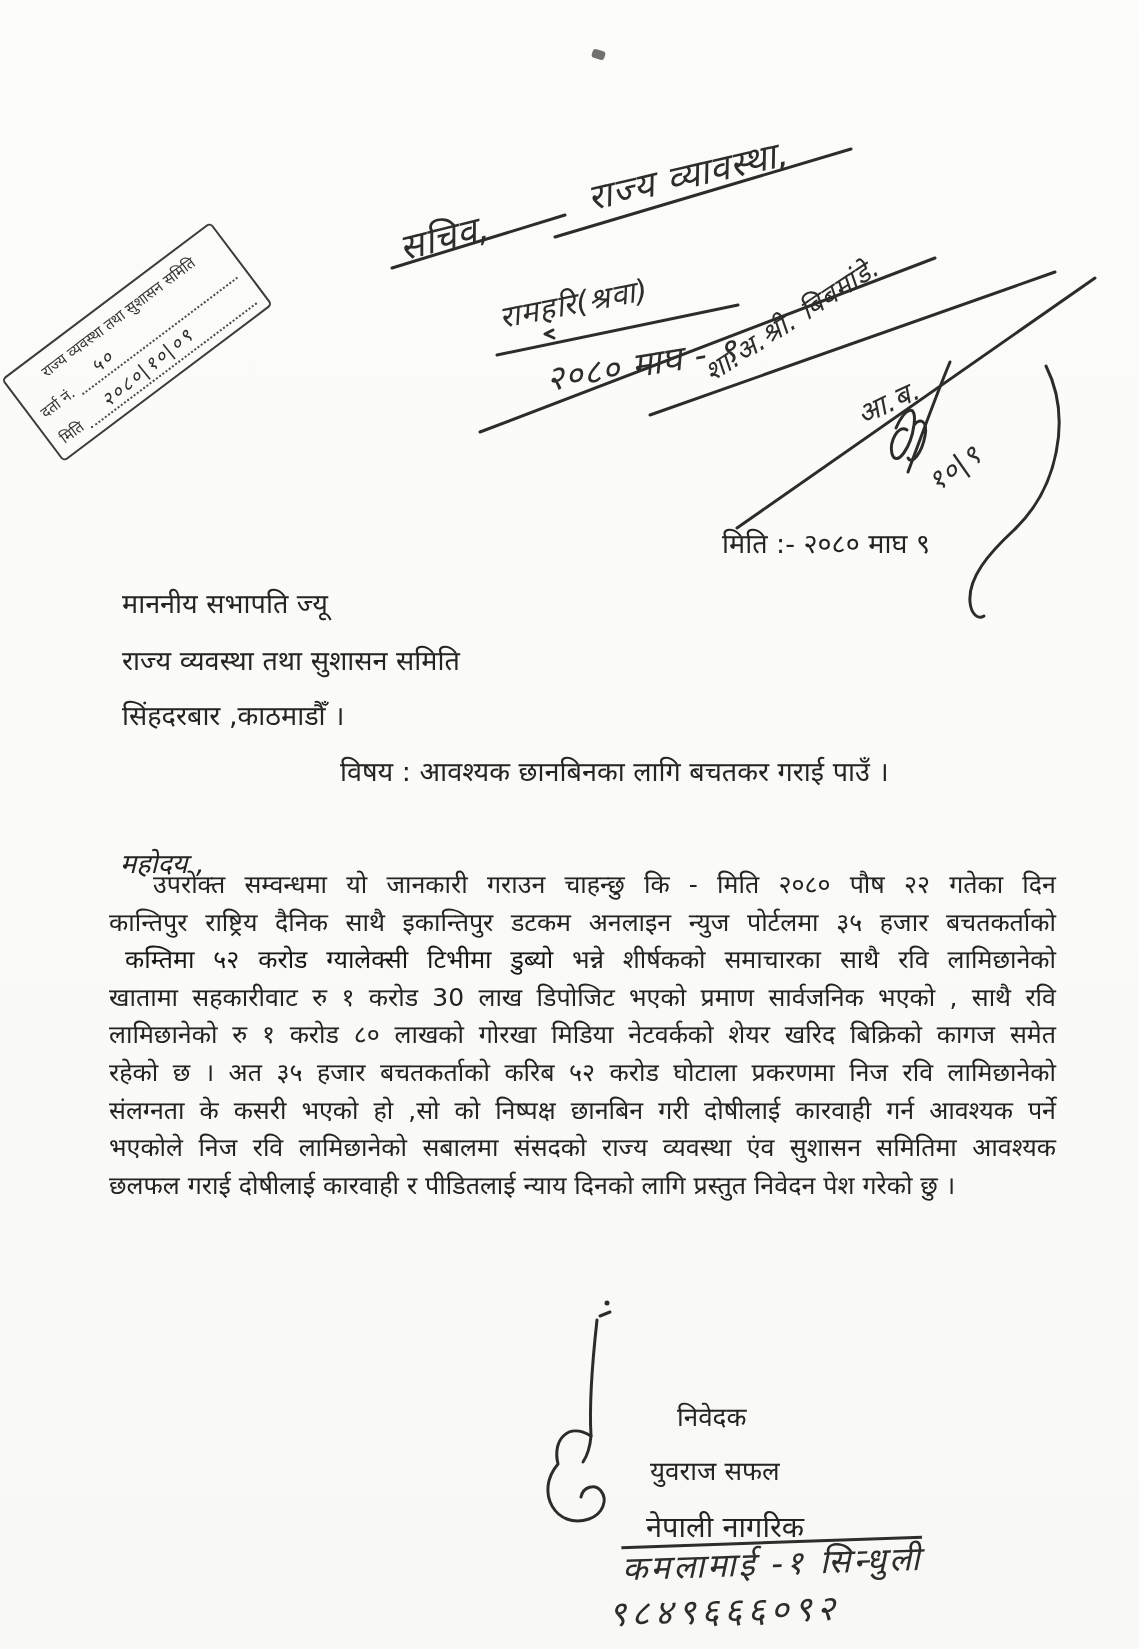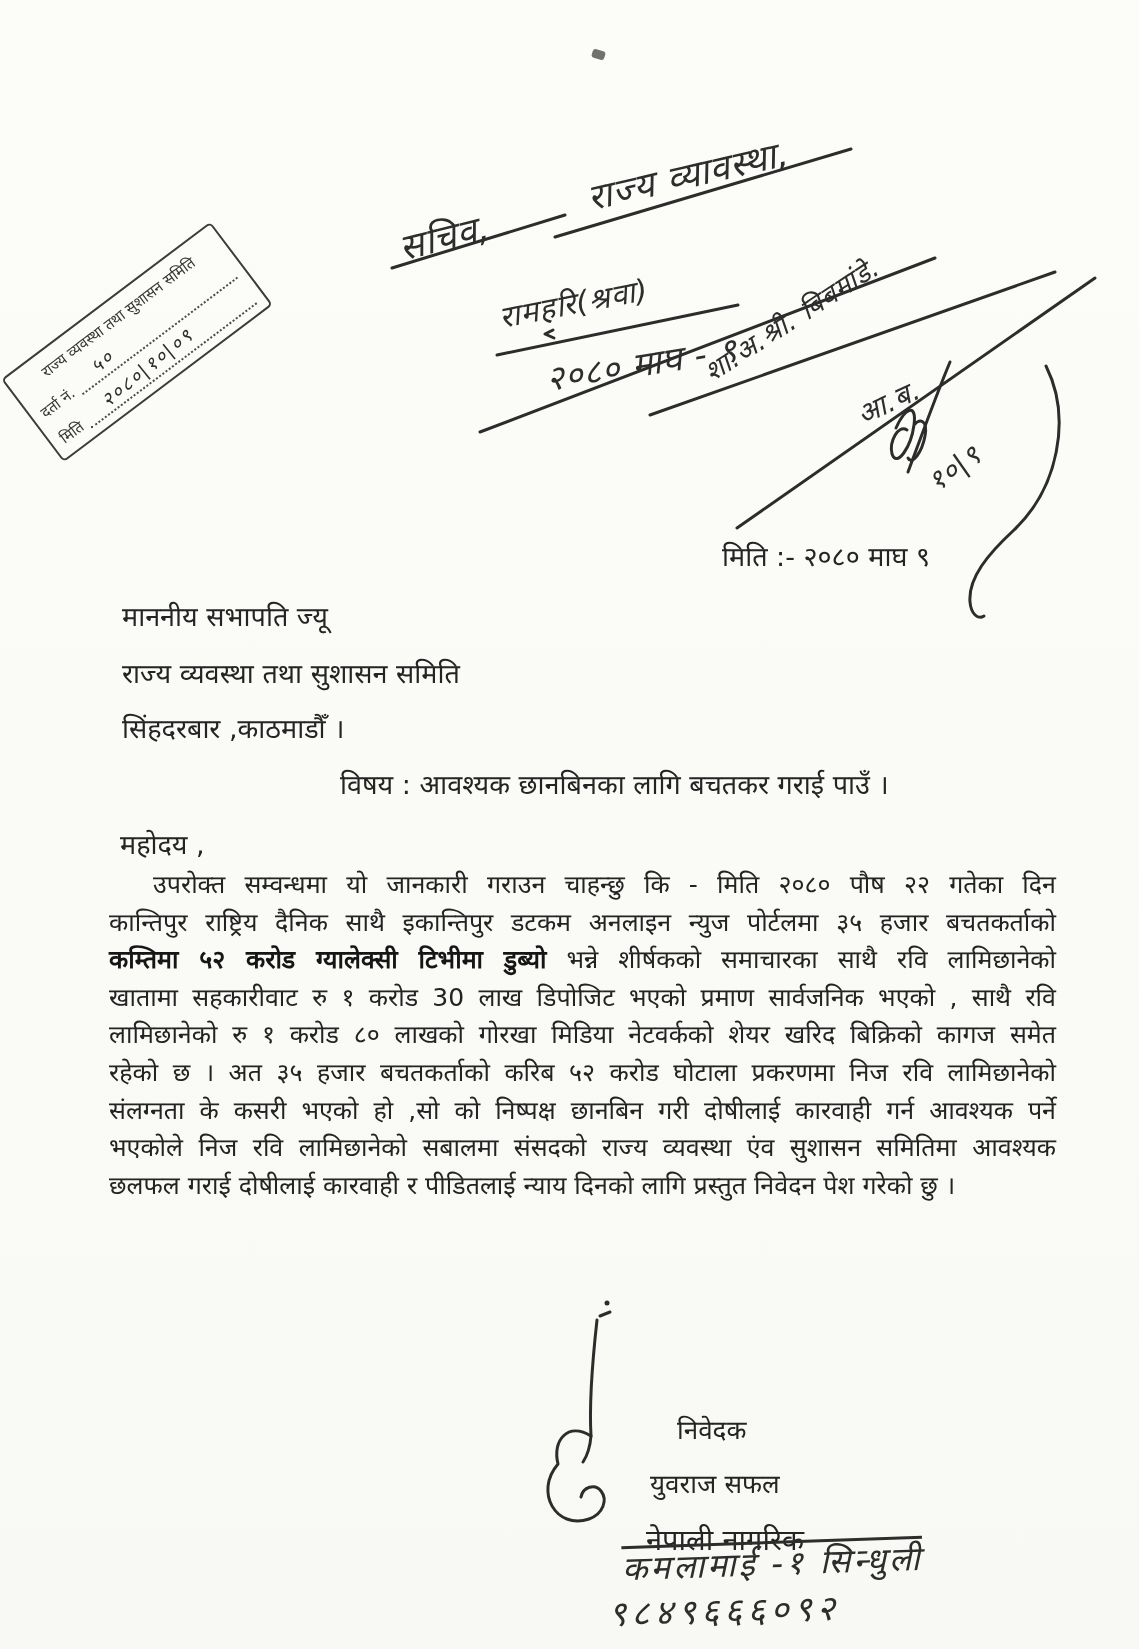--- a/index.html
+++ b/index.html
@@ -7,29 +7,29 @@
     position:relative;
     width:1139px;height:1649px;
     margin:0 auto;
     background:linear-gradient(180deg,#fcfcf9 0%,#fafaf7 55%,#f8f8f4 100%);
     overflow:hidden;
     font-family:"DejaVu Sans","Liberation Sans",sans-serif;
     color:#262626;
   }
   .abs{position:absolute;}
   
-  .typed{font-size:27px;color:#242424;white-space:nowrap;margin-top:13px;}
+  .typed{font-size:27px;color:#242424;white-space:nowrap;}
   .body-block{left:109px;top:866px;width:947px;}
   .body-line{
     height:37.6px;line-height:37.6px;font-size:25px;color:#232323;
     text-align:justify;text-align-last:justify;white-space:nowrap;
   }
   .body-line.first{padding-left:44px;}
   .body-line.last{text-align-last:left;}
-  .body-line b{font-weight:bold;color:#161616;}
+  .body-line b{font-weight:normal;color:#161616;margin-left:16px;}
   
   .hw{
     font-family:"DejaVu Sans","Liberation Sans",sans-serif;
     color:#2d2d2d;white-space:nowrap;font-style:oblique;
     letter-spacing:1px;
   }
   
   .stamp{
     left:6px;top:290px;width:262px;height:104px;
     border:2.5px solid #3b3b3b;border-radius:5px;
@@ -106,21 +106,21 @@
   <div class="abs hw" style="left:925px;top:448px;font-size:28px;transform:rotate(-35deg);">१०|९</div>
 
   <div class="abs typed" style="left:722px;top:524px;">मिति :- २०८० माघ ९</div>
 
   <div class="abs typed" style="left:122px;top:584px;">माननीय सभापति ज्यू</div>
   <div class="abs typed" style="left:122px;top:641px;">राज्य व्यवस्था तथा सुशासन समिति</div>
   <div class="abs typed" style="left:122px;top:696px;">सिंहदरबार ,काठमाडौँ ।</div>
 
   <div class="abs typed" style="left:340px;top:752px;">विषय : आवश्यक छानबिनका लागि बचतकर गराई पाउँ ।</div>
 
-  <div class="abs typed" style="left:120px;top:812px;">महोदय ,</div>
+  <div class="abs typed" style="left:120px;top:844px;font-style:italic;">महोदय ,</div>
 
   <div class="abs body-block">
     <div class="body-line first">उपरोक्त सम्वन्धमा यो जानकारी गराउन चाहन्छु कि - मिति २०८० पौष २२ गतेका दिन</div>
     <div class="body-line">कान्तिपुर राष्ट्रिय दैनिक साथै इकान्तिपुर डटकम अनलाइन न्युज पोर्टलमा ३५ हजार बचतकर्ताको</div>
     <div class="body-line"><b>कम्तिमा ५२ करोड ग्यालेक्सी टिभीमा डुब्यो</b><span> भन्ने शीर्षकको समाचारका साथै रवि लामिछानेको</span></div>
     <div class="body-line">खातामा सहकारीवाट रु १ करोड 30 लाख डिपोजिट भएको प्रमाण सार्वजनिक भएको , साथै रवि</div>
     <div class="body-line">लामिछानेको रु १ करोड ८० लाखको गोरखा मिडिया नेटवर्कको शेयर खरिद बिक्रिको कागज समेत</div>
     <div class="body-line">रहेको छ । अत ३५ हजार बचतकर्ताको करिब ५२ करोड घोटाला प्रकरणमा निज रवि लामिछानेको</div>
     <div class="body-line">संलग्नता के कसरी भएको हो ,सो को निष्पक्ष छानबिन गरी दोषीलाई कारवाही गर्न आवश्यक पर्ने</div>
     <div class="body-line">भएकोले निज रवि लामिछानेको सबालमा संसदको राज्य व्यवस्था एंव सुशासन समितिमा आवश्यक</div>

